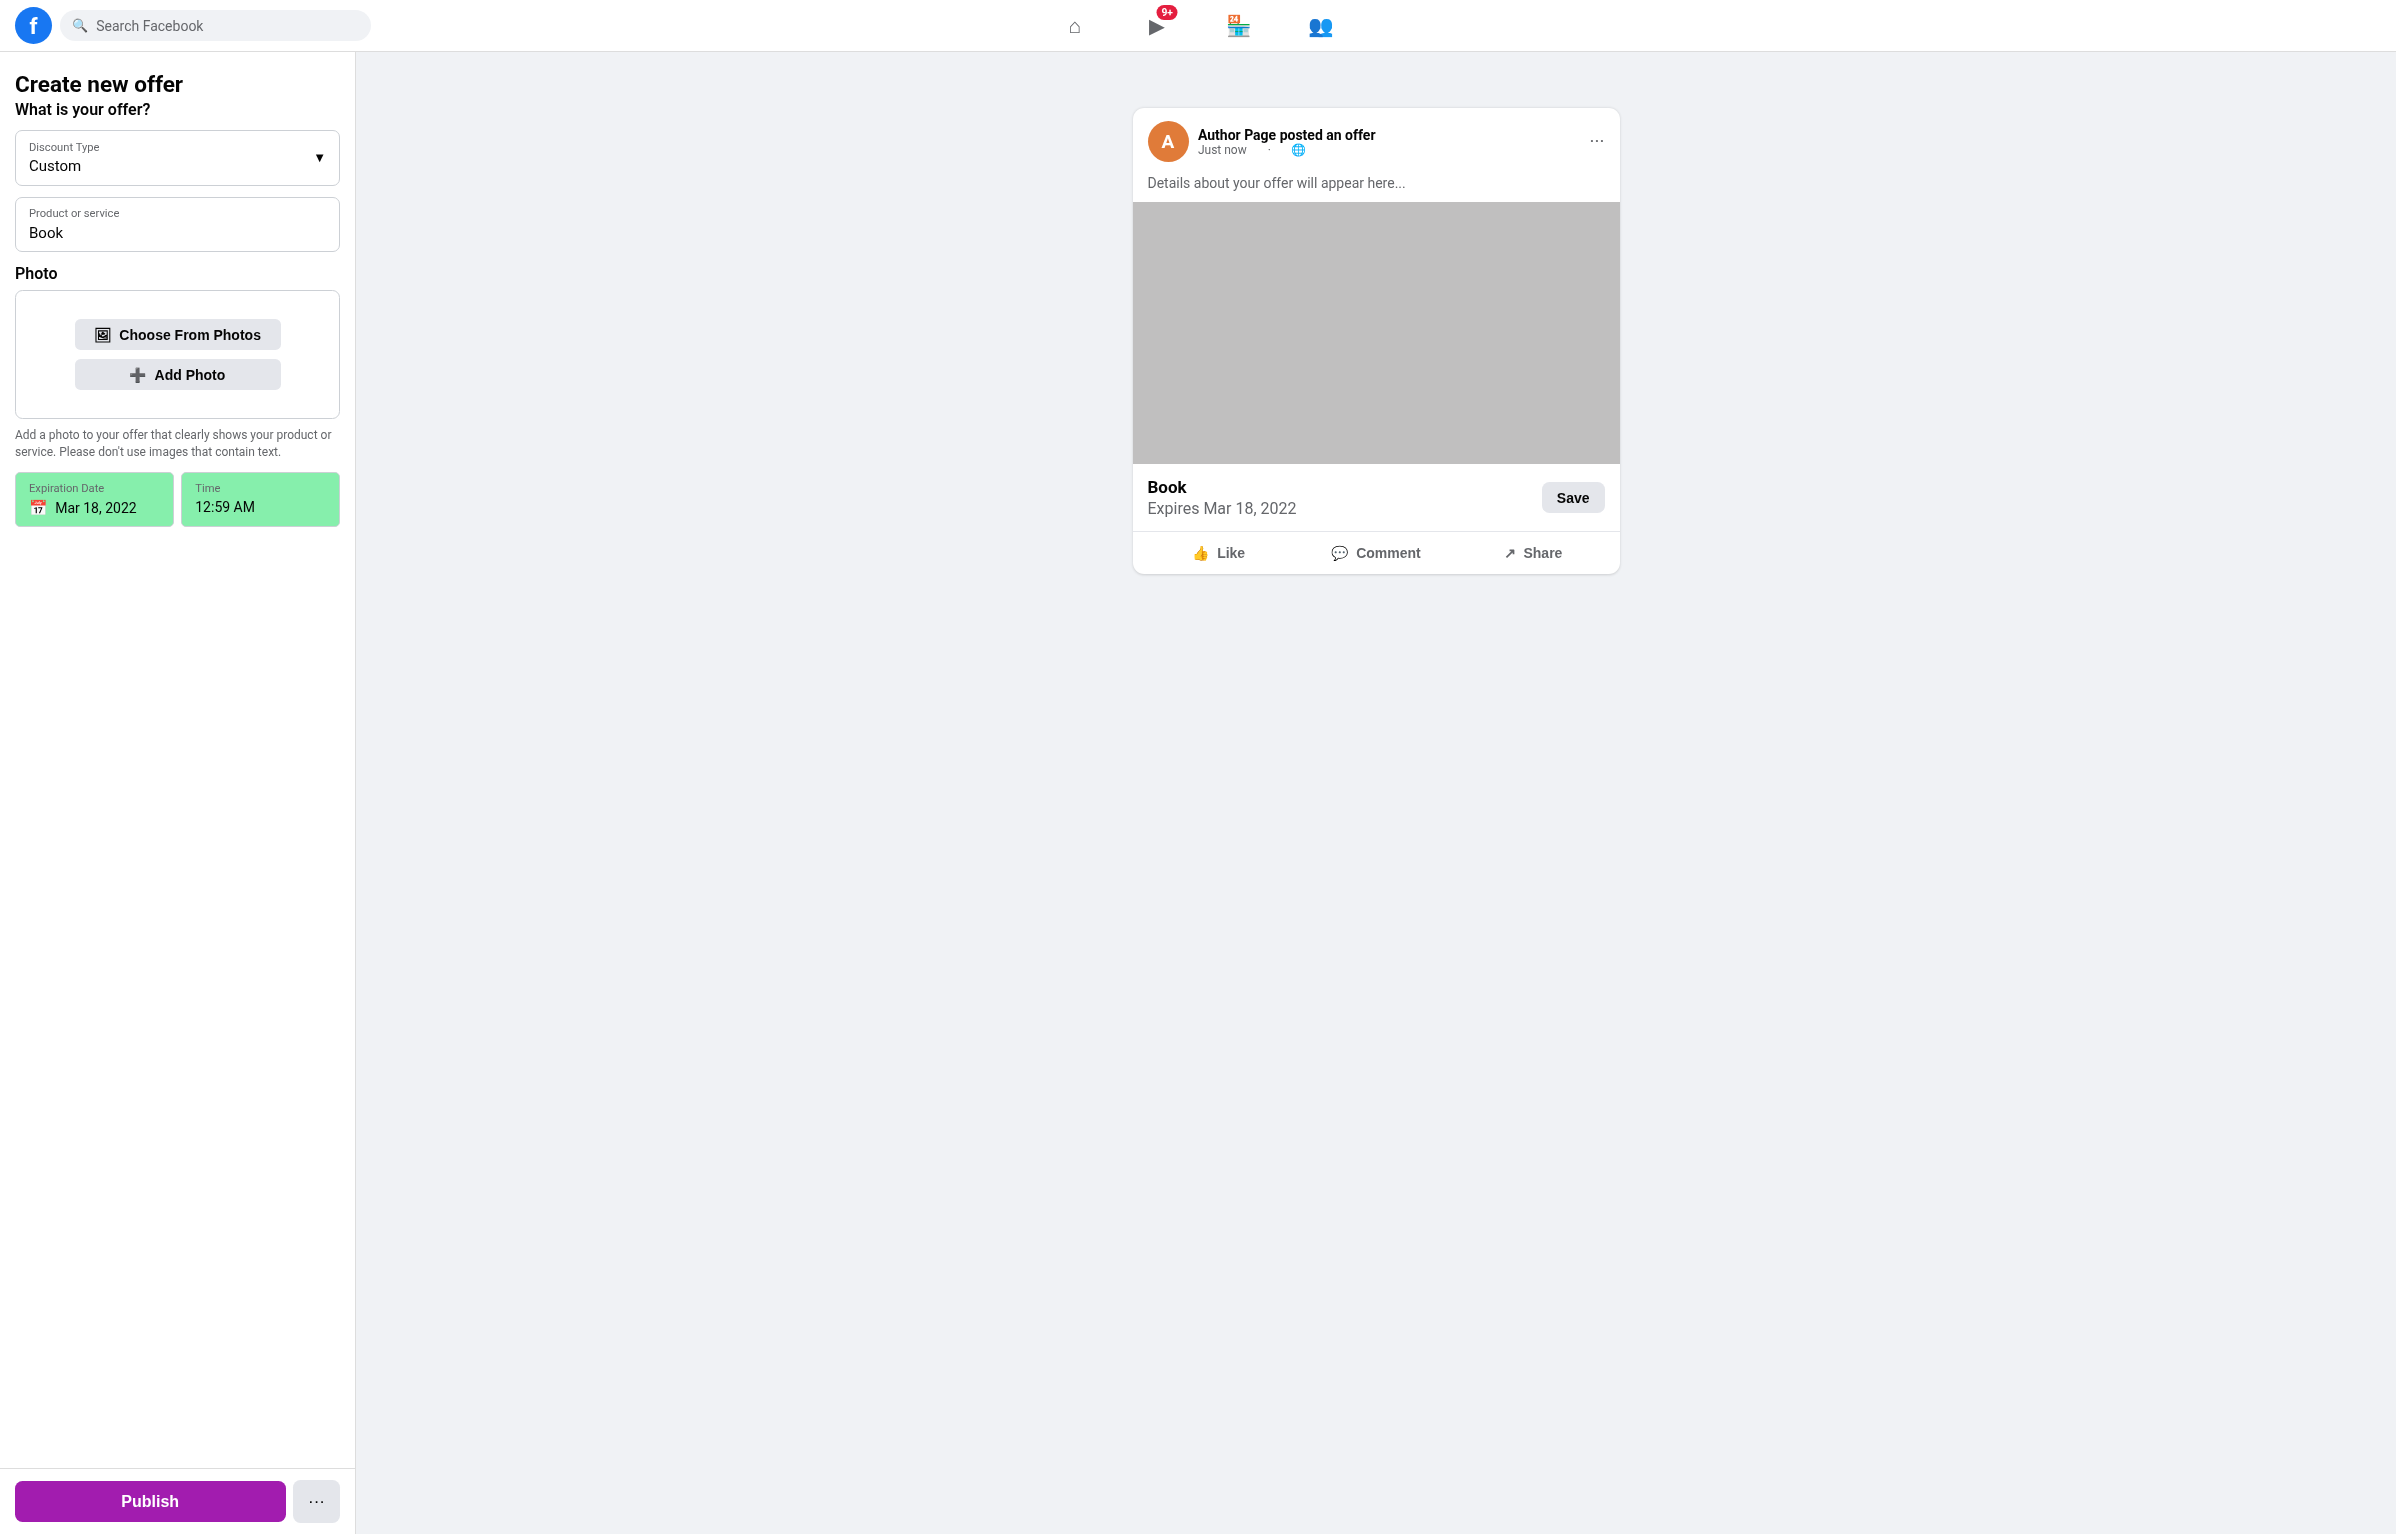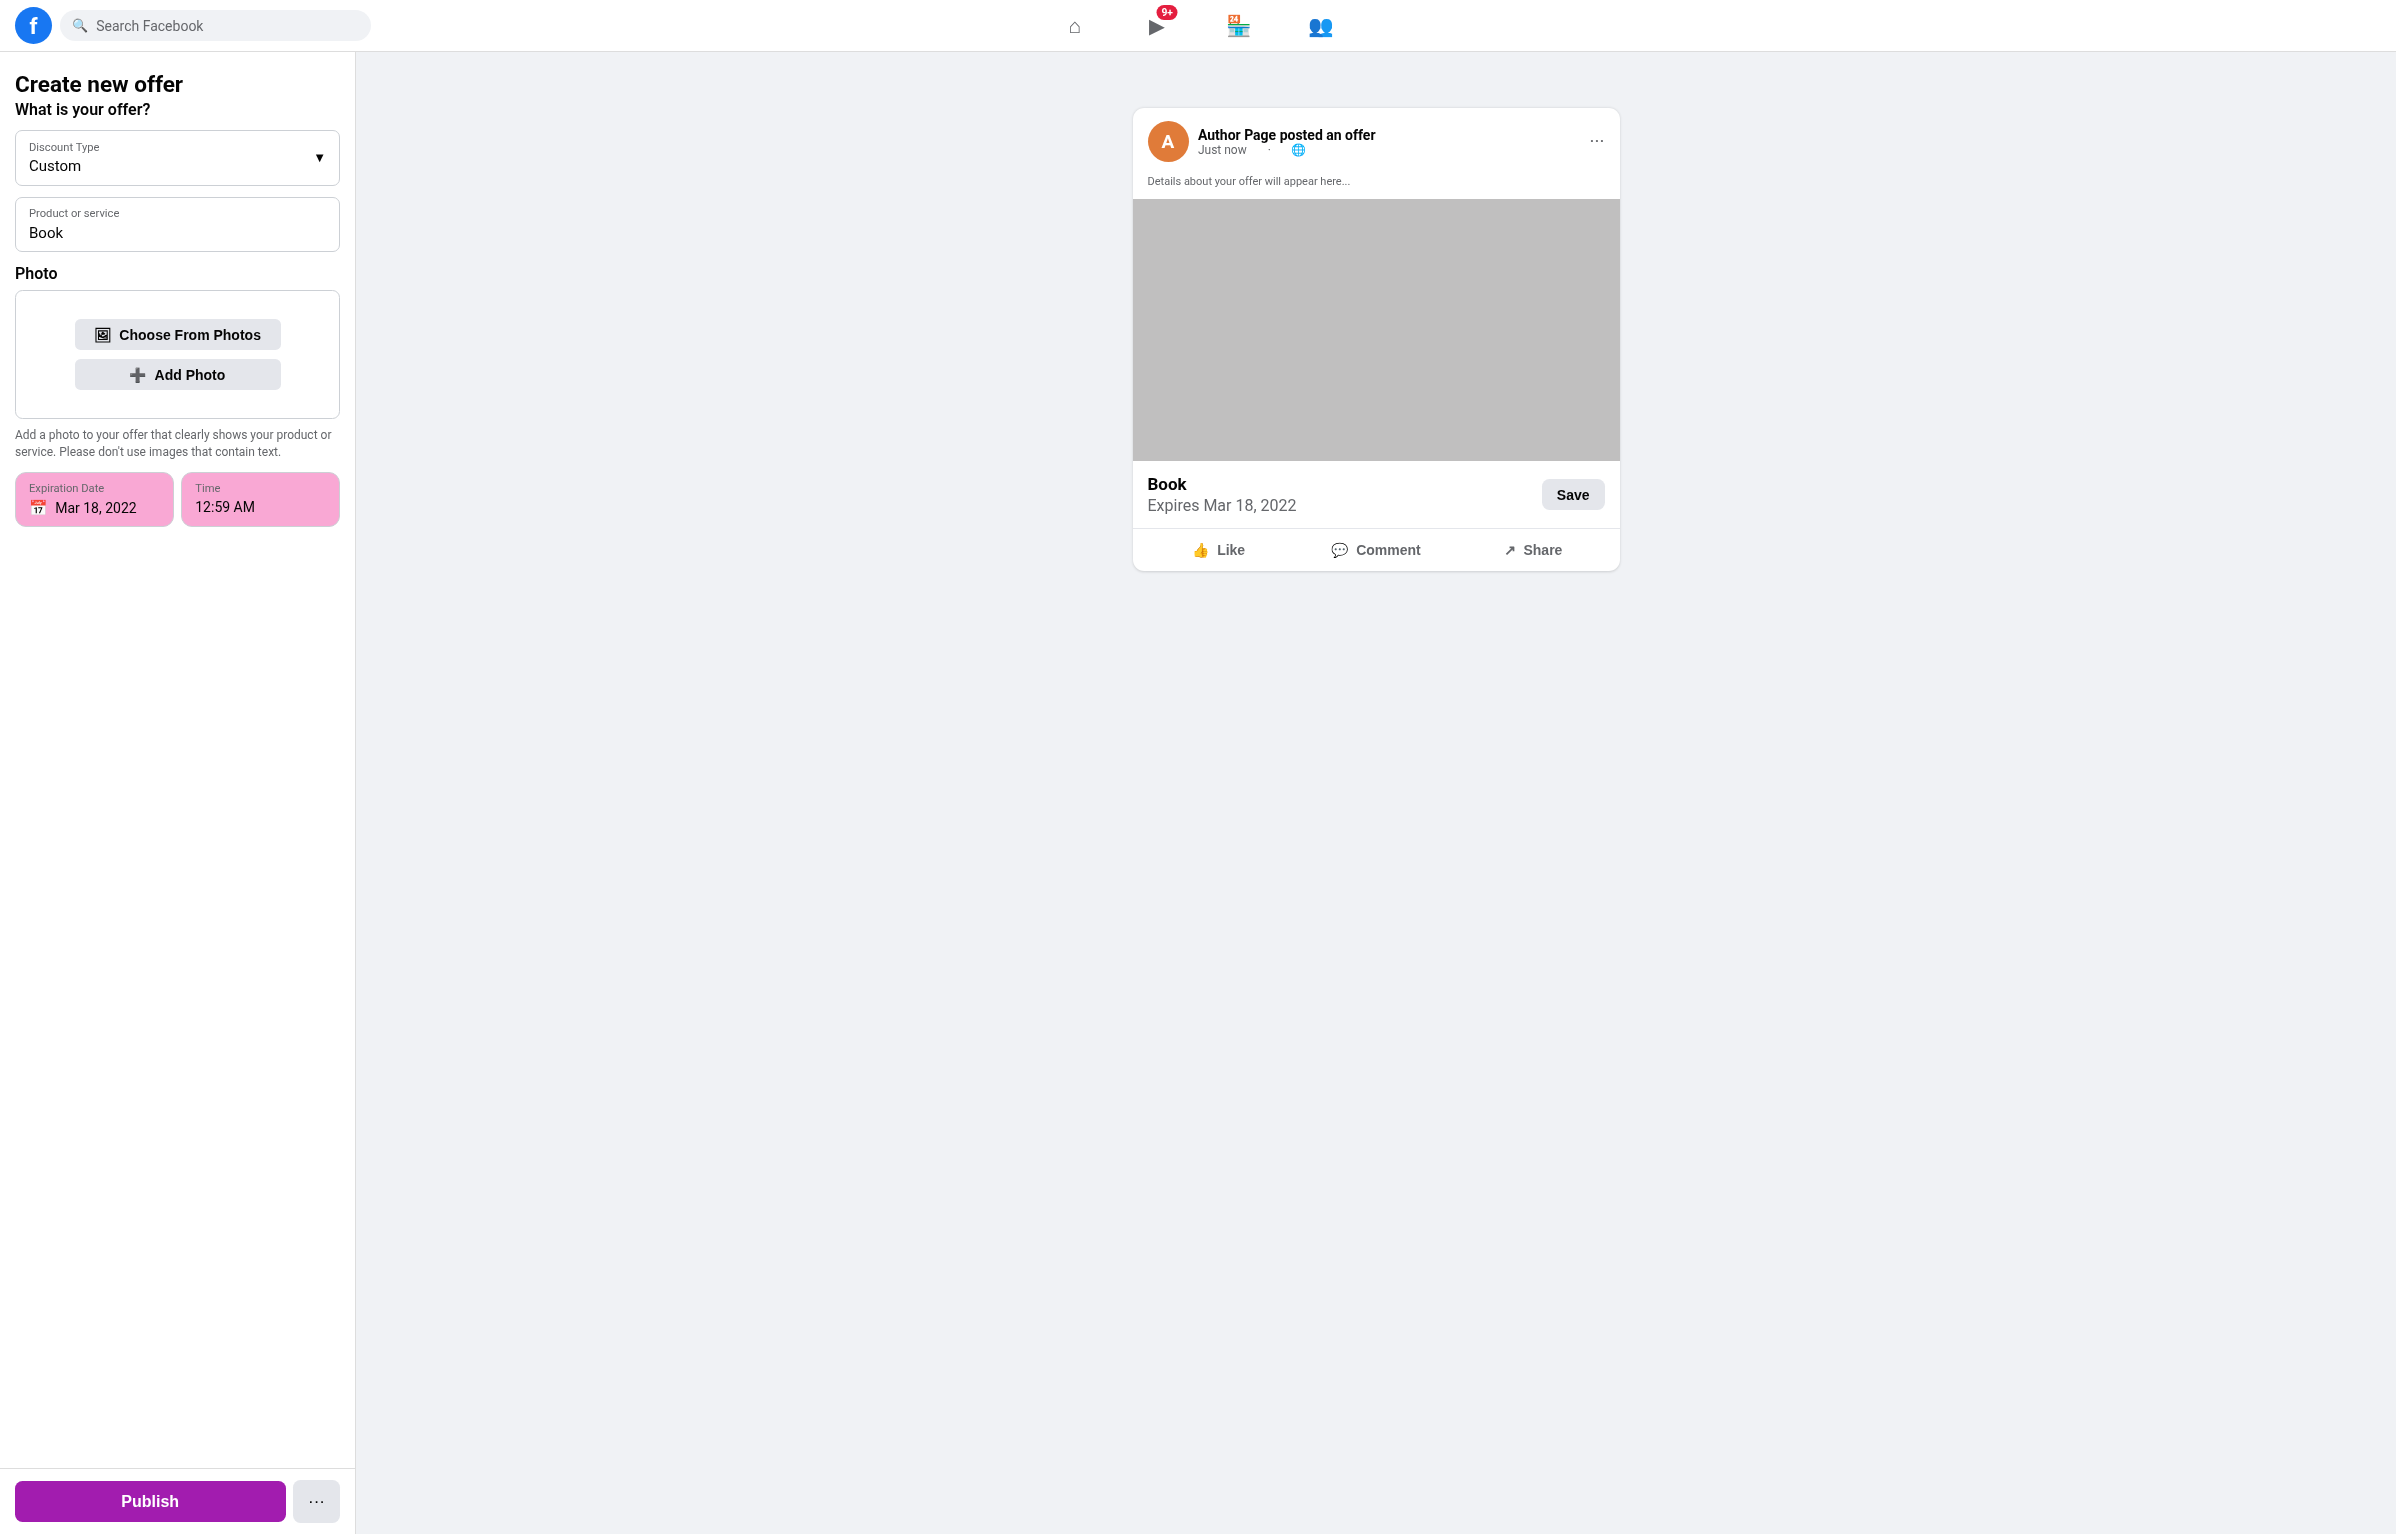--- a/index.html
+++ b/index.html
@@ -214,23 +214,23 @@
 
     
     .expiration-row {
       display: flex;
       gap: 7.5px;
       margin-top: 3.7px;
     }
     .exp-field {
       flex: 1;
       border: 0.9px solid #ccd0d5;
-      border-radius: 11px;
+      border-radius: 5px;
       padding: 9.4px 13px;
-      background: #f9a8d4;
+      background: #86efac;
     }
     .exp-field-label {
       font-size: 11.2px;
       color: #65676b;
       margin-bottom: 3.7px;
     }
     .exp-field-row {
       display: flex;
       align-items: center;
       gap: 7.5px;
@@ -329,21 +329,21 @@
       align-items: center;
       gap: 21px;
     }
     .card-menu {
       color: #65676b;
       font-size: 19px;
       cursor: pointer;
     }
     .card-body-text {
       padding: 0 15px 11.2px;
-      font-size: 11px;
+      font-size: 14px;
       color: #65676b;
     }
     .card-image-placeholder {
       width: 100%;
       height: 262px;
       background: #c0bfbf;
     }
     .card-offer-info {
       padding: 13px 15px;
       display: flex;

